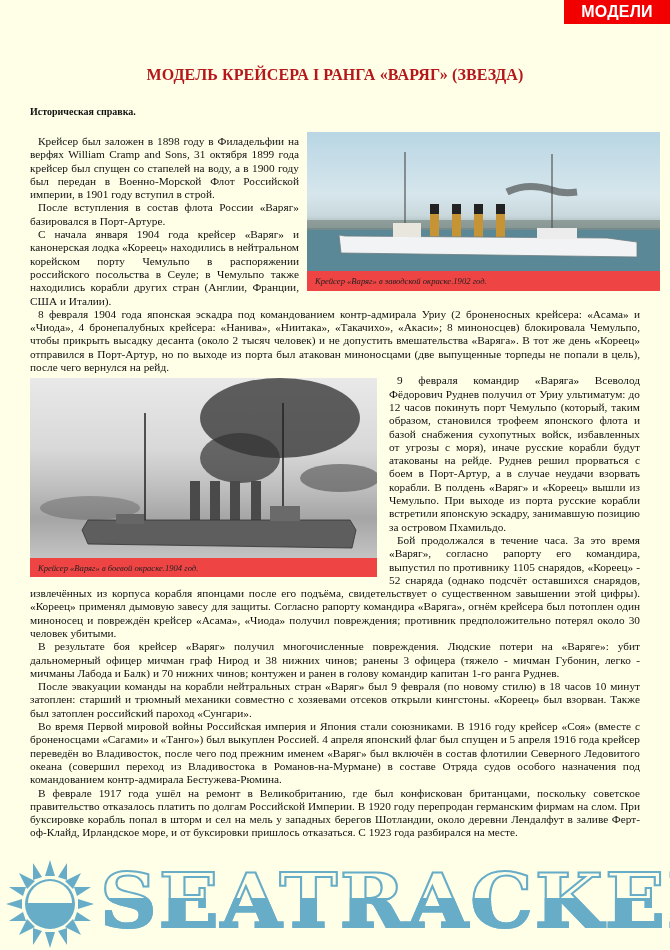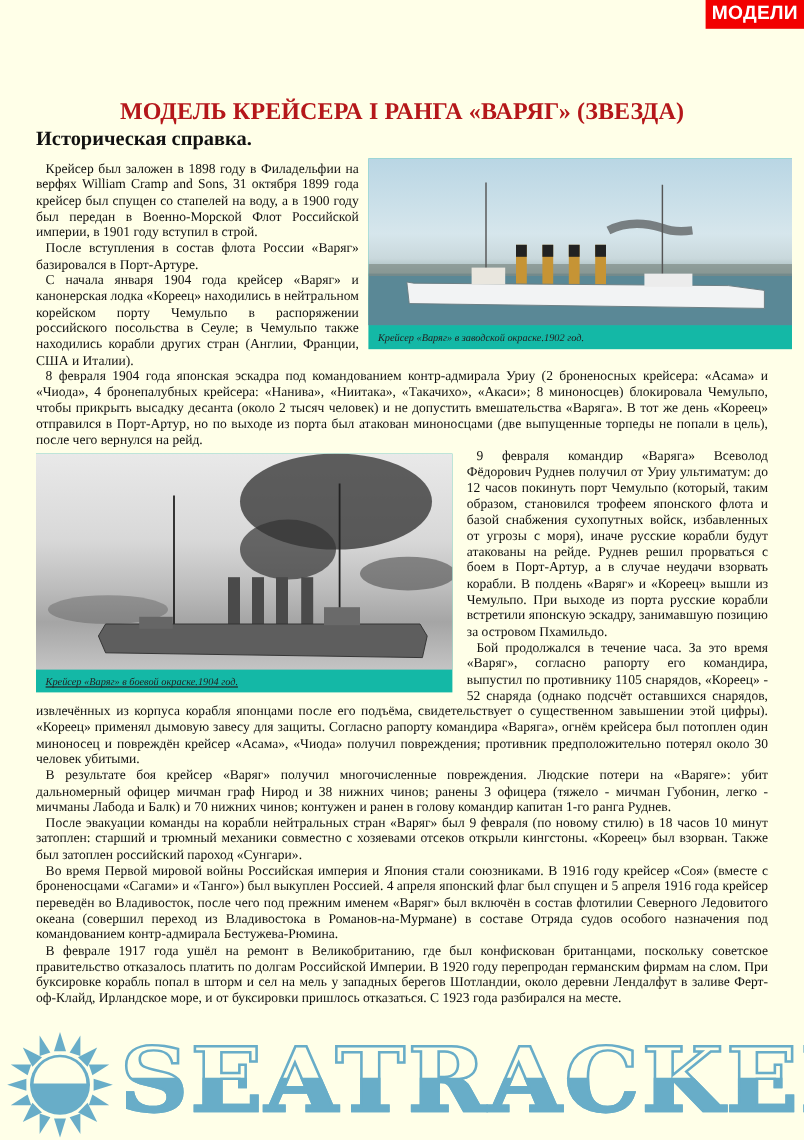--- a/index.html
+++ b/index.html
@@ -5,57 +5,56 @@
     * { box-sizing: border-box; margin: 0; padding: 0; }
     html, body { width: 670px; height: 950px; overflow: hidden; }
     body {
       background: #FFFFE8;
       font-family: "Liberation Serif", "DejaVu Serif", serif;
       color: #111;
       position: relative;
     }
     .nav-btn {
       position: absolute; right: 0; top: 0;
-      width: 82px; height: 24px;
+      width: 106px; height: 24px;
       background: #F20000;
       color: #fff;
       font-family: "Liberation Sans", "DejaVu Sans", sans-serif;
       font-weight: bold; font-size: 16px;
       display: flex; align-items: center; justify-content: center;
       letter-spacing: 0.2px;
       cursor: pointer;
       margin-left: 24px;
     }
     .page-title {
       position: absolute; left: 0; right: 0; top: 66px;
       text-align: center;
       color: #B5171A;
-      font-size: 20px; font-weight: bold;
+      font-size: 16px; font-weight: bold;
       letter-spacing: 0.1px;
-      margin-top: 16px;
     }
     .section-heading {
       position: absolute; left: 30px; top: 106px;
-      font-size: 17px; font-weight: bold;
+      font-size: 10px; font-weight: bold;
     }
     .content {
       position: absolute; left: 30px; top: 135px; width: 610px;
       font-size: 11.3px; line-height: 13.3px;
       text-align: justify;
     }
     .content p { text-indent: 8px; }
     .fig {
-      background: #14b8a6;
+      background: #ef4444;
       font-style: italic;
       font-size: 8.6px;
       color: #222;
     }
     .fig .caption { padding: 4px 0 0 8px; height: 22px; }
     .fig-right { float: right; width: 353px; height: 159px; margin: -3px -20px 4px 8px; }
-    .fig-left { float: left; width: 347px; height: 199px; margin: 4px 12px 2px 0; text-decoration: underline; }
+    .fig-left { float: left; width: 347px; height: 199px; margin: 4px 12px 2px 0; }
     .photo { width: 100%; position: relative; overflow: hidden; }
     .photo-color {
       height: 139px;
       background: linear-gradient(180deg, #B9D6E4 0%, #D6E6EC 45%, #C9D8DC 60%, #8FA7A8 72%, #5E8A95 84%, #5F8E9C 100%);
     }
     .photo-bw {
       height: 180px;
       background: linear-gradient(180deg, #E9E9E9 0%, #D8D8D8 40%, #BDBDBD 62%, #A5A5A5 78%, #C4C4C4 100%);
     }
     .watermark {

